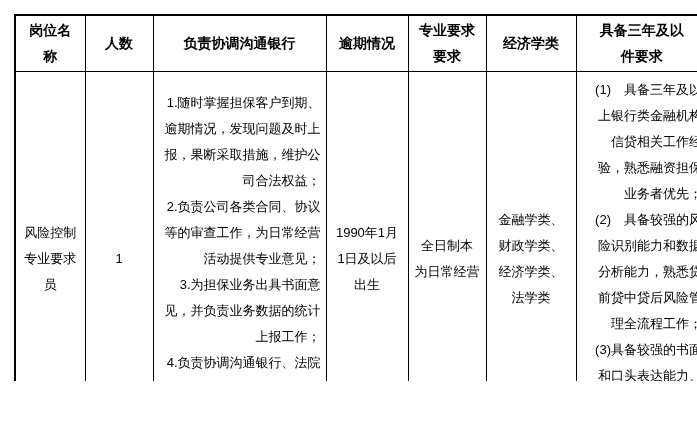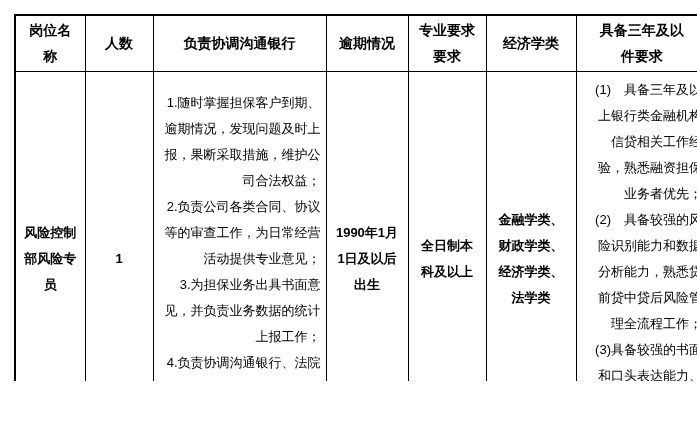--- a/index.html
+++ b/index.html
@@ -42,21 +42,21 @@
     text-align: center;
     white-space: pre-line;
   }
   td .cell-text {
     display: block;
     font-weight: normal;
     font-size: 13px;
     line-height: 26px;
     white-space: pre-line;
   }
-  .align-center .cell-text { text-align: center; font-weight: bold; }
+  .align-center .cell-text { text-align: center; }
   .align-left .cell-text   { text-align: right; padding: 0 5px; }
   .col-position  { width: 70px;  }
   .col-headcount { width: 68px;  }
   .col-desc      { width: 173px; }
   .col-age       { width: 82px;  }
   .col-edu       { width: 78px;  }
   .col-major     { width: 90px;  }
   .col-other     { width: 132px; }
 </style>
 </head>
@@ -98,21 +98,21 @@
         <th>
           <span class="cell-text">具备三年及以
 件要求</span>
         </th>
       </tr>
     </thead>
     <tbody>
       <tr class="data-row">
         <td class="align-center">
           <span class="cell-text">风险控制
-部风险专
+专业要求
 员</span>
         </td>
         <td class="align-center">
           <span class="cell-text">1</span>
         </td>
         <td class="align-left">
           <span class="cell-text">1.随时掌握担保客户到期、
 逾期情况，发现问题及时上
 报，果断采取措施，维护公
 司合法权益；
@@ -126,21 +126,21 @@
 等机构，做好项目的代偿、
 追偿工作。</span>
         </td>
         <td class="align-center">
           <span class="cell-text">1990年1月
 1日及以后
 出生</span>
         </td>
         <td class="align-center">
           <span class="cell-text">全日制本
-科及以上</span>
+为日常经营</span>
         </td>
         <td class="align-center">
           <span class="cell-text">金融学类、
 财政学类、
 经济学类、
 法学类</span>
         </td>
         <td class="align-left">
           <span class="cell-text">(1)　具备三年及以
 上银行类金融机构

